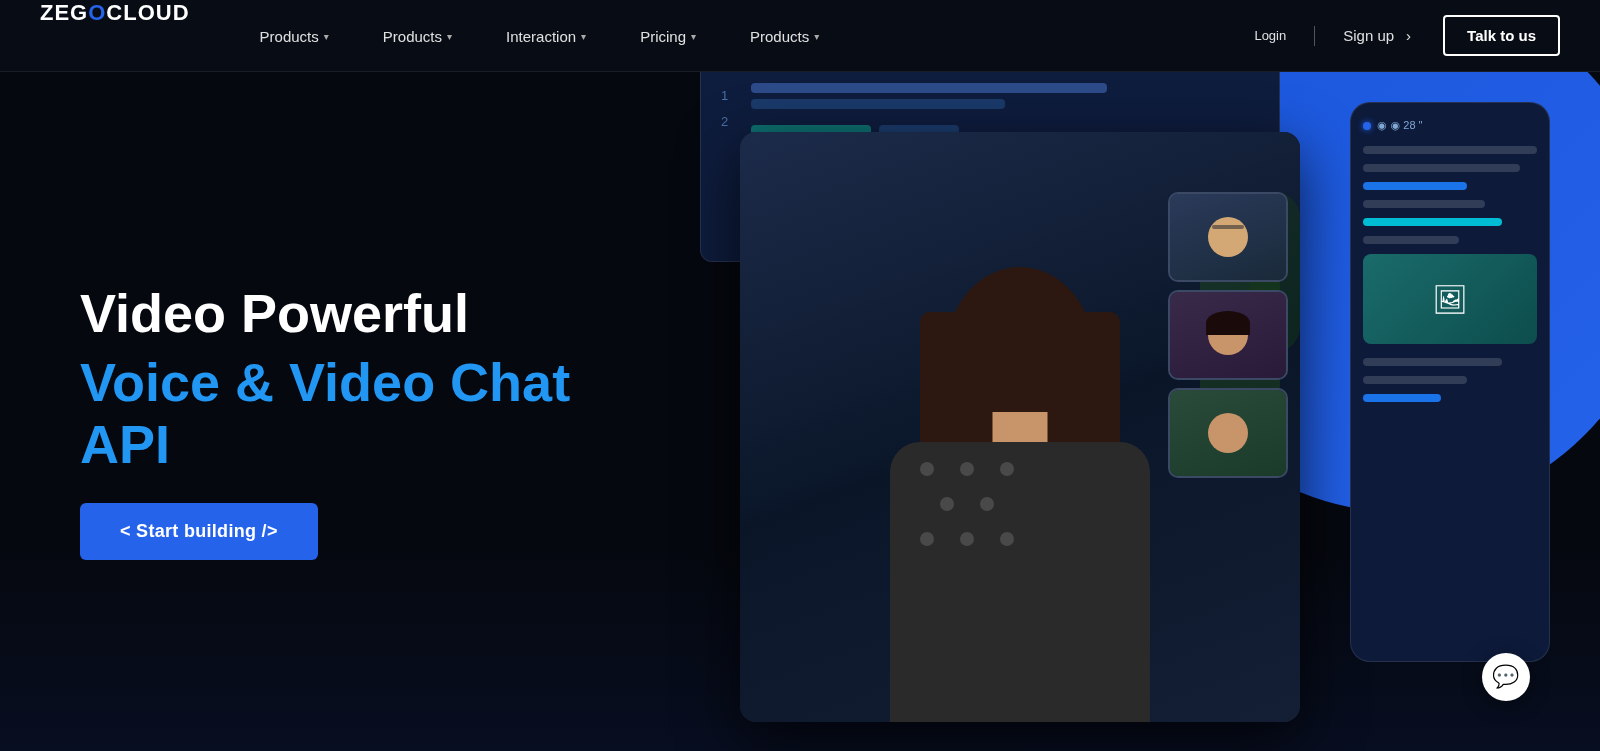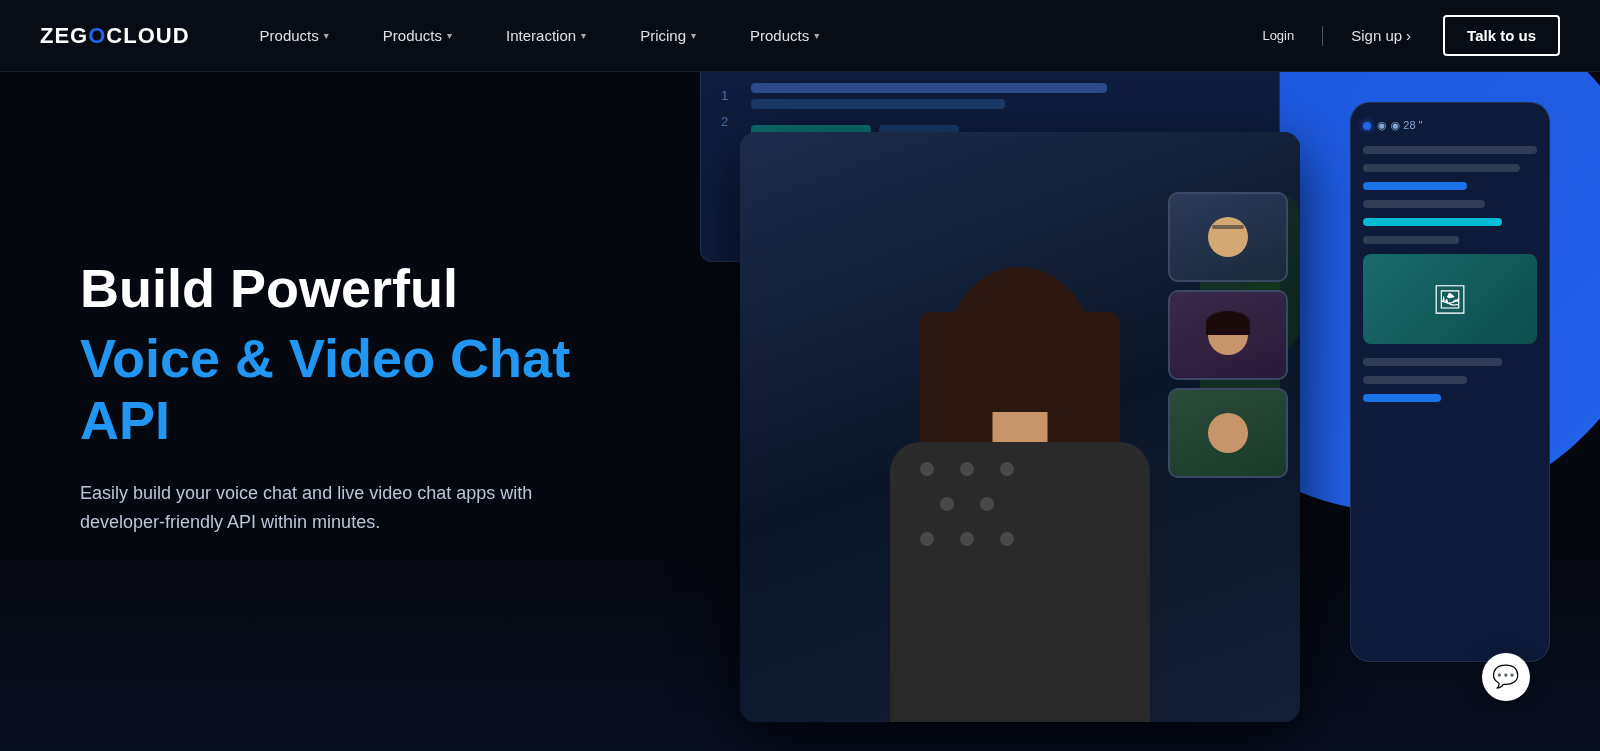--- a/index.html
+++ b/index.html
@@ -9,21 +9,20 @@
       height: 751px;
       background: #05080f;
       font-family: -apple-system, BlinkMacSystemFont, 'Segoe UI', sans-serif;
       overflow: hidden;
       color: #fff;
     }
 
     
     nav {
       display: flex;
-      align-items: center;
       padding: 0 40px;
       height: 72px;
       background: #080c15;
       border-bottom: 1px solid rgba(255,255,255,0.07);
       position: relative;
       z-index: 10;
     }
 
     .logo {
       font-size: 22px;
@@ -75,21 +74,21 @@
     .nav-divider {
       width: 1px;
       height: 20px;
       background: rgba(255,255,255,0.3);
       margin: 0 4px;
     }
 
     .nav-signup {
       display: flex;
       align-items: center;
-      gap: 4px;
+      gap: 12px;
       padding: 0 16px;
       font-size: 15px;
       color: #e0e0e0;
       cursor: pointer;
     }
 
     .btn-talk {
       padding: 10px 22px;
       border: 2px solid #fff;
       background: transparent;
@@ -428,24 +427,24 @@
       <span>›</span>
     </span>
     <button class="btn-talk">Talk to us</button>
   </div>
 </nav>
 
 <section class="hero">
 
   <div class="hero-left">
     <h1 class="hero-title">
-      <span>Build Powerful</span><br>
+      <span>Video Powerful</span><br>
     </h1>
     <span class="hero-title-blue">Voice &amp; Video Chat API</span>
-    <p class="hero-subtitle">Easily build your voice chat and live video chat apps with developer-friendly API within minutes.</p>
+    <button class="btn-start">&lt; Start building /&gt;</button>
   </div>
 
   <div class="hero-right">
 
     <div class="code-bg">
       <div class="code-line-num">
         <div>1</div>
         <div>2</div>
       </div>
       <div class="code-lines">

